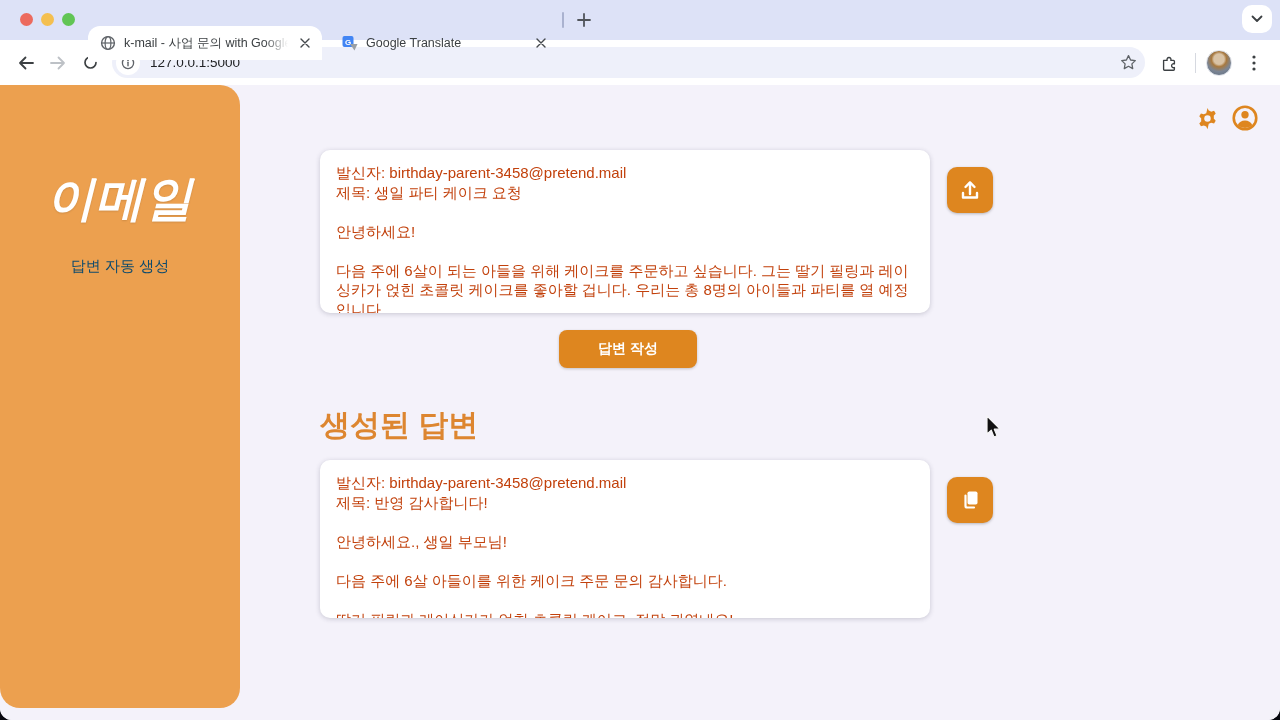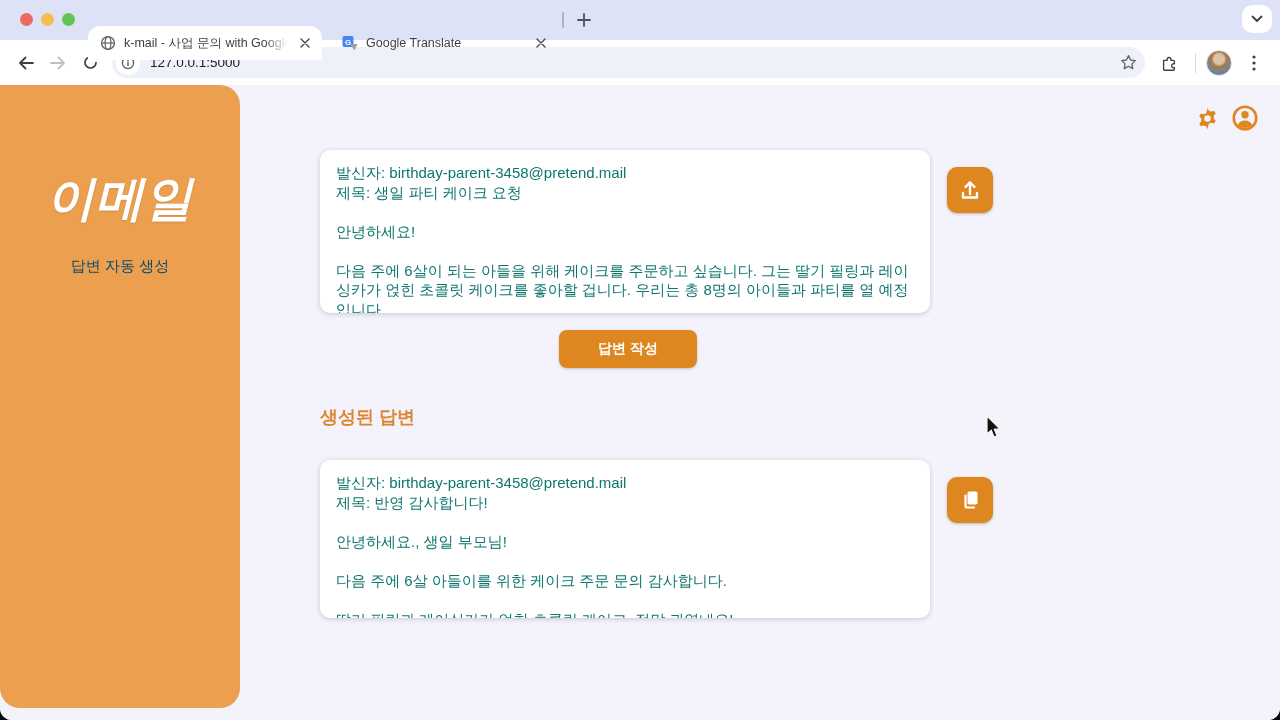--- a/index.html
+++ b/index.html
@@ -53,32 +53,32 @@
         text-shadow:0 1px 2px rgba(0,0,0,0.12);font-style:italic; }
   .sidebar-subtitle { margin-top:26px; font-size:15px; font-weight:500; color:#0c4a6e; }
 
   .top-icons { position:absolute; top:20px; right:22px; display:flex; gap:12px; align-items:center; }
   .top-icons svg { display:block; }
 
   .email-card { position:absolute; left:320px; width:610px; background:#ffffff; border-radius:10px;
         box-shadow:0 1px 5px rgba(40,40,70,0.22); padding:13px 16px; overflow:hidden; }
   .card-incoming { top:65px; height:163px; }
   .card-reply { top:375px; height:158px; }
-  .email-text { font-size:15px; line-height:19.5px; color:#0f766e; white-space:pre-line; }
+  .email-text { font-size:15px; line-height:19.5px; color:#c2410c; white-space:pre-line; }
 
   .icon-btn { position:absolute; left:947px; width:46px; height:46px; background:#de861f; border-radius:10px;
         display:flex; align-items:center; justify-content:center; box-shadow:0 1px 3px rgba(0,0,0,0.25); }
   .upload-btn { top:82px; }
   .copy-btn { top:392px; }
 
   .compose-btn { position:absolute; left:559px; top:245px; width:138px; height:38px; background:#de861f;
         border:none; border-radius:8px; color:#ffffff; font-size:14px; font-weight:700;
         font-family:"Liberation Sans", sans-serif; box-shadow:0 1px 3px rgba(0,0,0,0.2); }
 
-  .section-heading { position:absolute; left:320px; top:320px; font-size:18px; font-weight:800; color:#dd8630; }
+  .section-heading { position:absolute; left:320px; top:320px; font-size:30px; font-weight:800; color:#dd8630; }
 
   .cursor { position:absolute; left:985px; top:330px; pointer-events:none; }
 </style>
 </head>
 <body>
 
 <div class="window">
 
   <div class="tabstrip">
     <div class="traffic">

